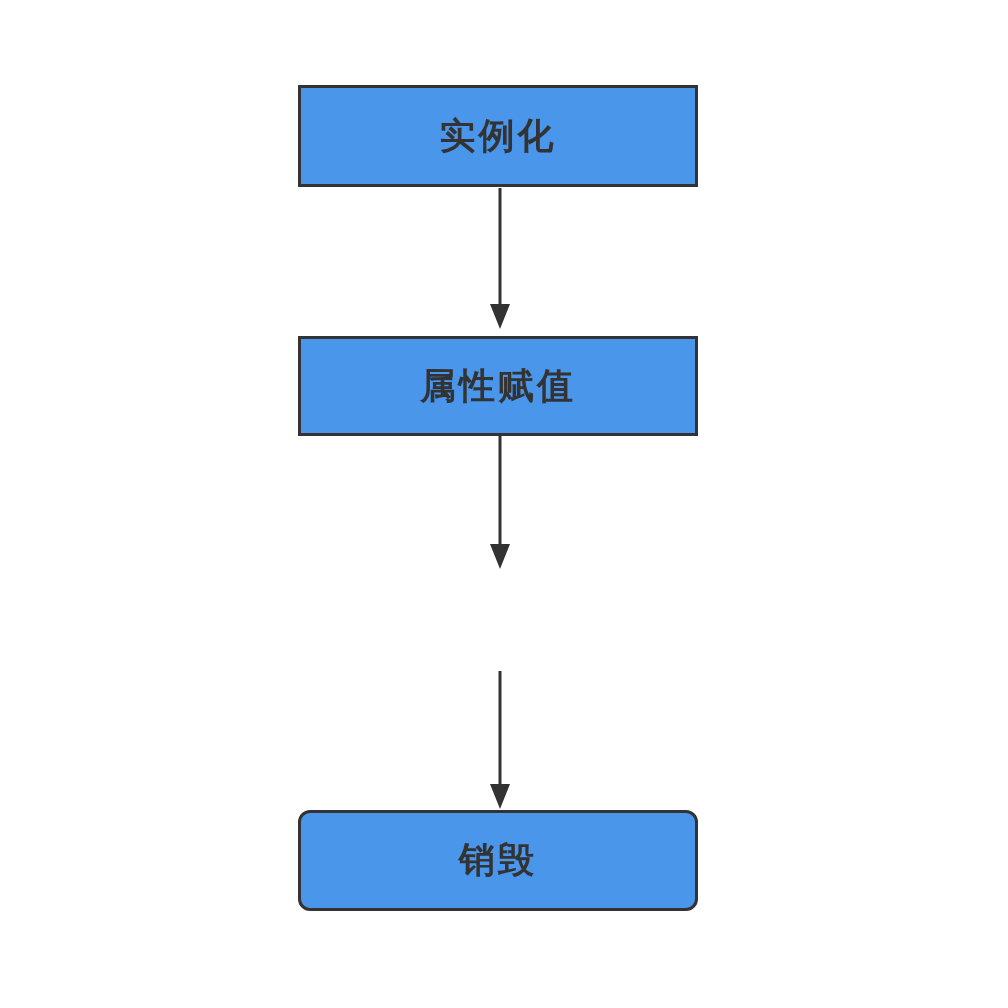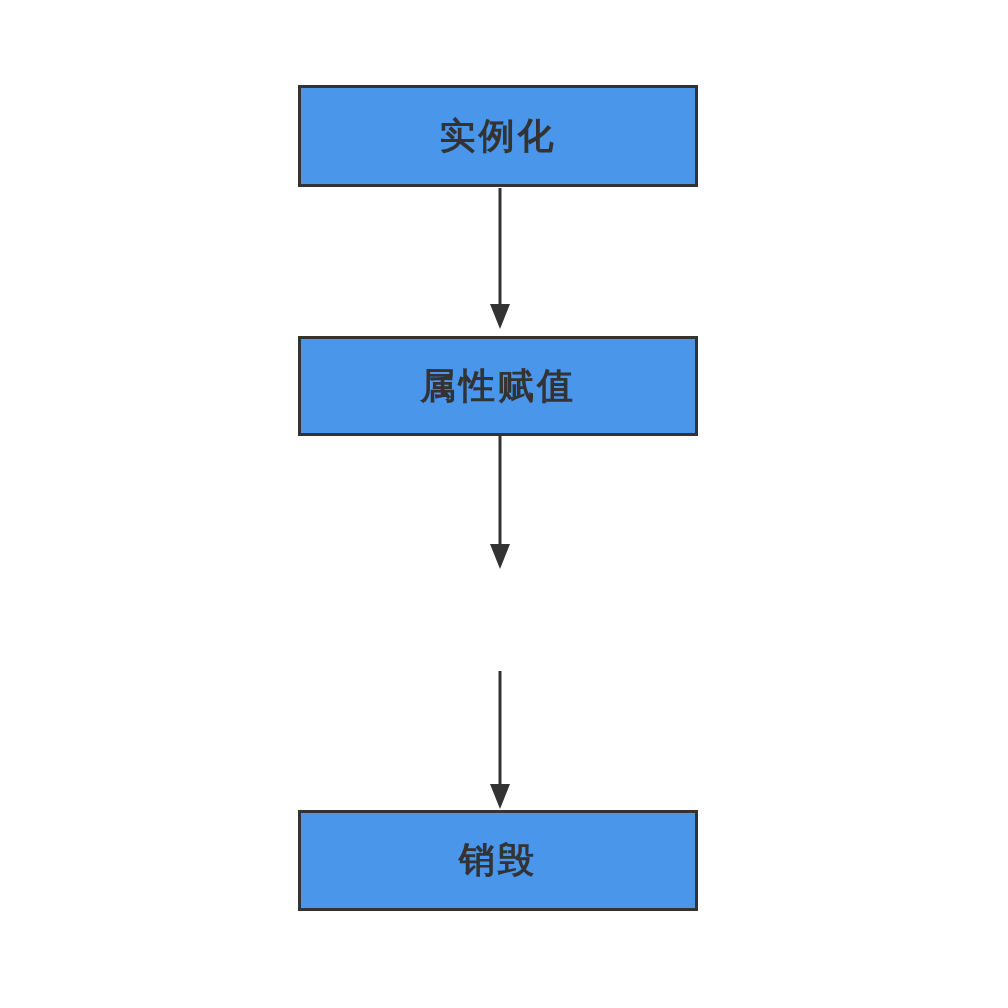--- a/index.html
+++ b/index.html
@@ -39,21 +39,21 @@
   }
   .node .label {
     font-size: 36px;
     letter-spacing: 3px;
     color: var(--text-color, #333333);
     white-space: nowrap;
   }
   #node-0 { top: 85px; height: 102px; }
   #node-1 { top: 330px; margin-top: 6px; }
   #node-2 { top: 570px; }
-  #node-3 { top: 810px; height: 101px; }
+  #node-3 { top: 810px; height: 101px; border-radius: 12px; }
 </style>
 </head>
 <body>
 
 <div class="canvas">
 
   <svg class="arrows" width="1008" height="1008" viewBox="0 0 1008 1008">
     <g>
       <line x1="500" y1="188" x2="500" y2="305" stroke="currentColor" stroke-width="3"></line>
       <polygon points="490,304 510,304 500,329" fill="currentColor"></polygon>

